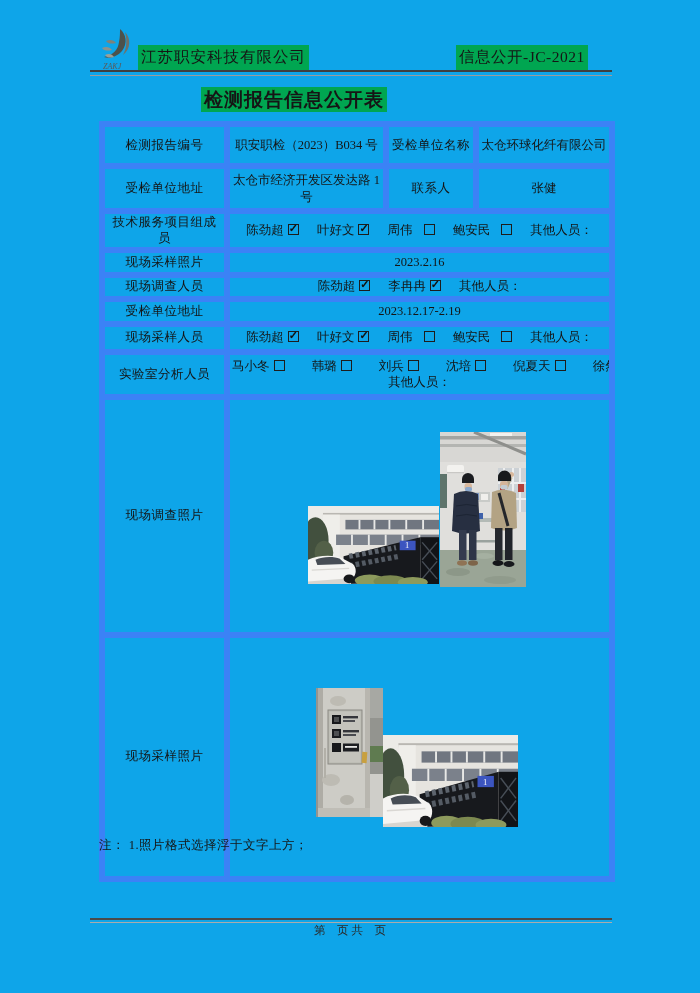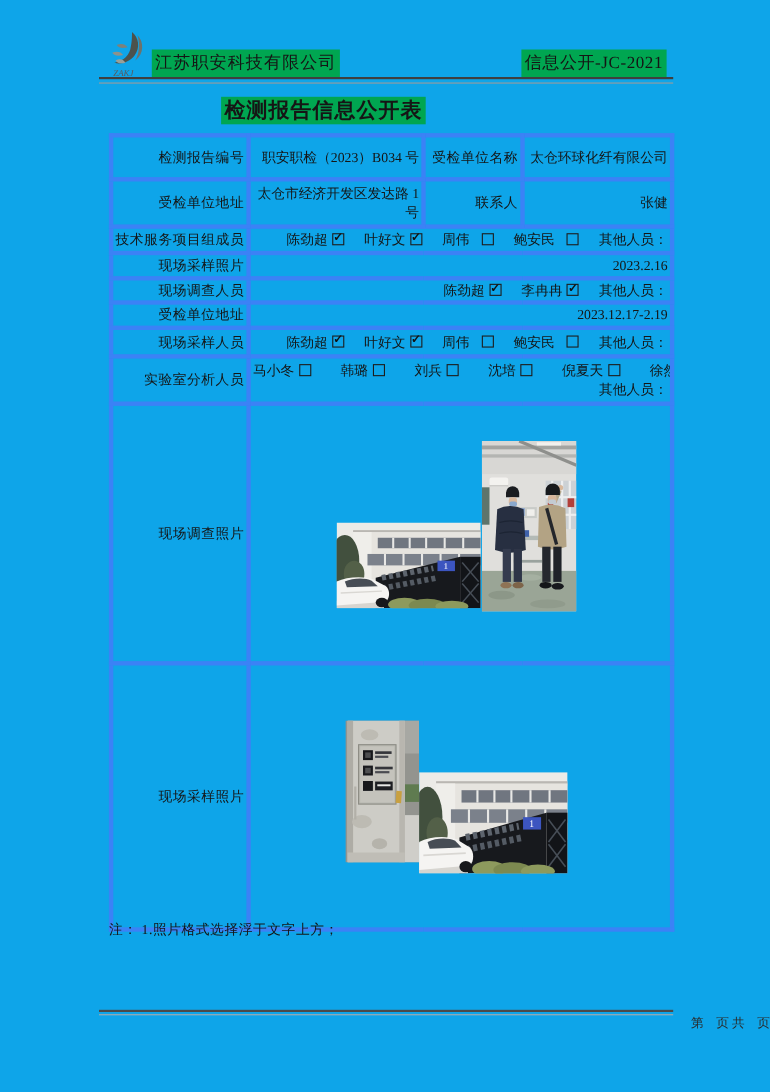--- a/index.html
+++ b/index.html
@@ -2,32 +2,32 @@
 <html><head>
 <meta charset="utf-8">
 <style>
   html,body{margin:0;padding:0;background:#ffffff;}
   .page{position:relative;width:700px;height:993px;background:#0ea5e9;overflow:hidden;
         font-family:"Liberation Serif","DejaVu Serif",serif;color:#151515;}
 
   
   .logo{position:absolute;left:96px;top:26px;width:42px;height:46px;}
   .company{position:absolute;left:138px;top:45px;font-size:15.5px;letter-spacing:1px;font-family:Liberation Serif, serif;}
-  .doccode{position:absolute;left:474px;top:45px;font-size:15.5px;letter-spacing:.5px;}
+  .doccode{position:absolute;left:456px;top:45px;font-size:15.5px;letter-spacing:.5px;}
   .hl{background:#00a651;padding:2px 3px;}
   .headrule{position:absolute;left:90px;top:70px;width:522px;height:3px;
             border-top:2px solid #3f3f3f;border-bottom:1px solid #9c9c9c;}
 
   
   .title{position:absolute;left:0;top:87px;width:588px;text-align:center;
          font-size:19px;font-weight:bold;letter-spacing:1px;}
 
   
   table.form{position:absolute;left:99px;top:121px;width:510px;border-collapse:collapse;table-layout:fixed;}
-  table.form td{border:4px solid #3b82f6;font-size:12.5px;text-align:right;vertical-align:middle;
+  table.form td{border:6px solid #3b82f6;font-size:12.5px;text-align:center;vertical-align:middle;
                 padding:0 2px;line-height:1.3;overflow:hidden;}
   tr.r1 td{height:36px;}  tr.r2 td{height:39px;}  tr.r3 td{height:20px;font-family:Liberation Serif, serif;}
   tr.r4 td{height:19px;}  tr.r5 td{height:18px;}  tr.r6 td{height:19px;}
   tr.r7 td{height:22px;}  tr.r8 td{height:39px;}  tr.r9 td{height:19px;}
   tr.r10 td{height:232px;} tr.r11 td{height:238px;}
   td.lbl{letter-spacing:.5px;}
   td.people{text-align:left;padding-left:7px;white-space:nowrap;}
   .p{margin-right:15px;display:inline-block;}
   .p.tightgap{margin-right:24px;}
   .p.gap .cb{margin-left:11px;}
@@ -36,21 +36,21 @@
   .cb.checked::after{content:"✓";position:absolute;left:0px;top:-4px;font-size:11px;font-weight:bold;color:#111;}
   .others{display:inline-block;}
   td.photocell{position:relative;padding:0;}
   .ph{position:absolute;}
   .ph svg{display:block;}
 
   
   .note{position:absolute;left:99px;top:837px;font-size:12.5px;letter-spacing:.5px;}
   .footrule{position:absolute;left:90px;top:918px;width:522px;height:2px;
             border-top:2px solid #4a4a4a;border-bottom:1px solid #ababab;}
-  .pagenum{position:absolute;left:0;top:923px;width:700px;text-align:right;font-size:11.5px;color:#2a2a2a;}
+  .pagenum{position:absolute;left:0;top:923px;width:700px;text-align:center;font-size:11.5px;color:#2a2a2a;}
 </style>
 </head>
 <body>
 
 <div class="page">
 
   <div class="logo">
     <svg width="42" height="46" viewBox="0 0 42 46">
       <path d="M24 3 C30 8 32 17 26 25 C21 31 13 33 8 31 C17 29 22 24 23 16 C24 11 24 7 24 3 Z" fill="#4c524c"></path>
       <path d="M29 6 C35 12 35 23 27 29 C31 22 31 13 29 6 Z" fill="#6d726b"></path>

